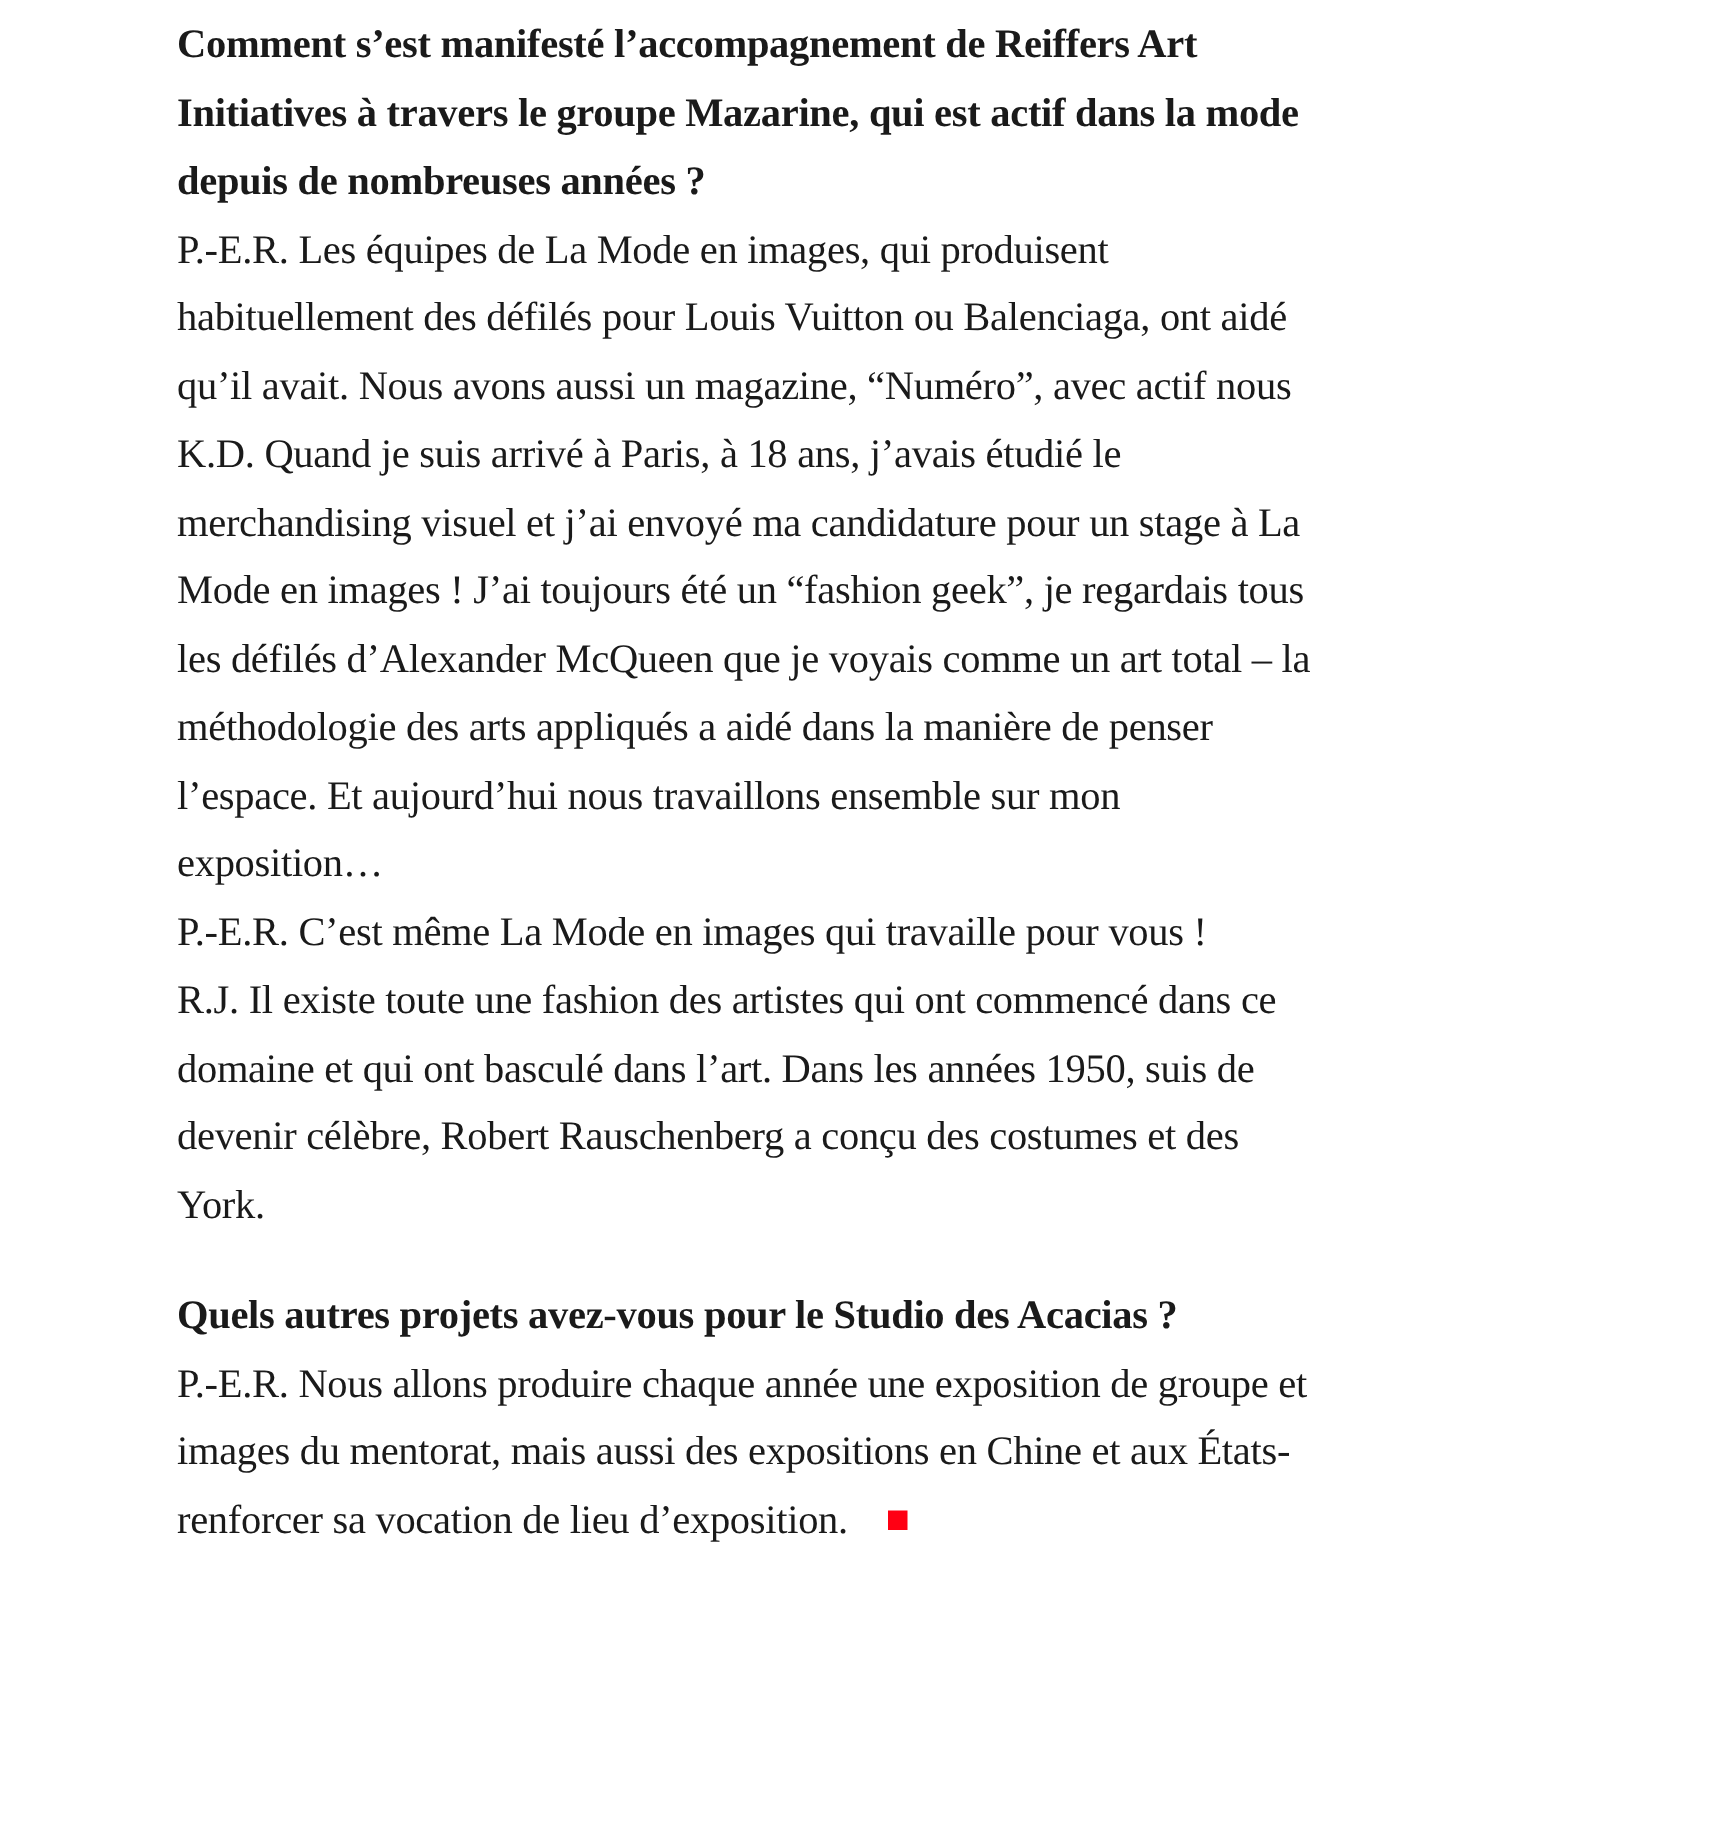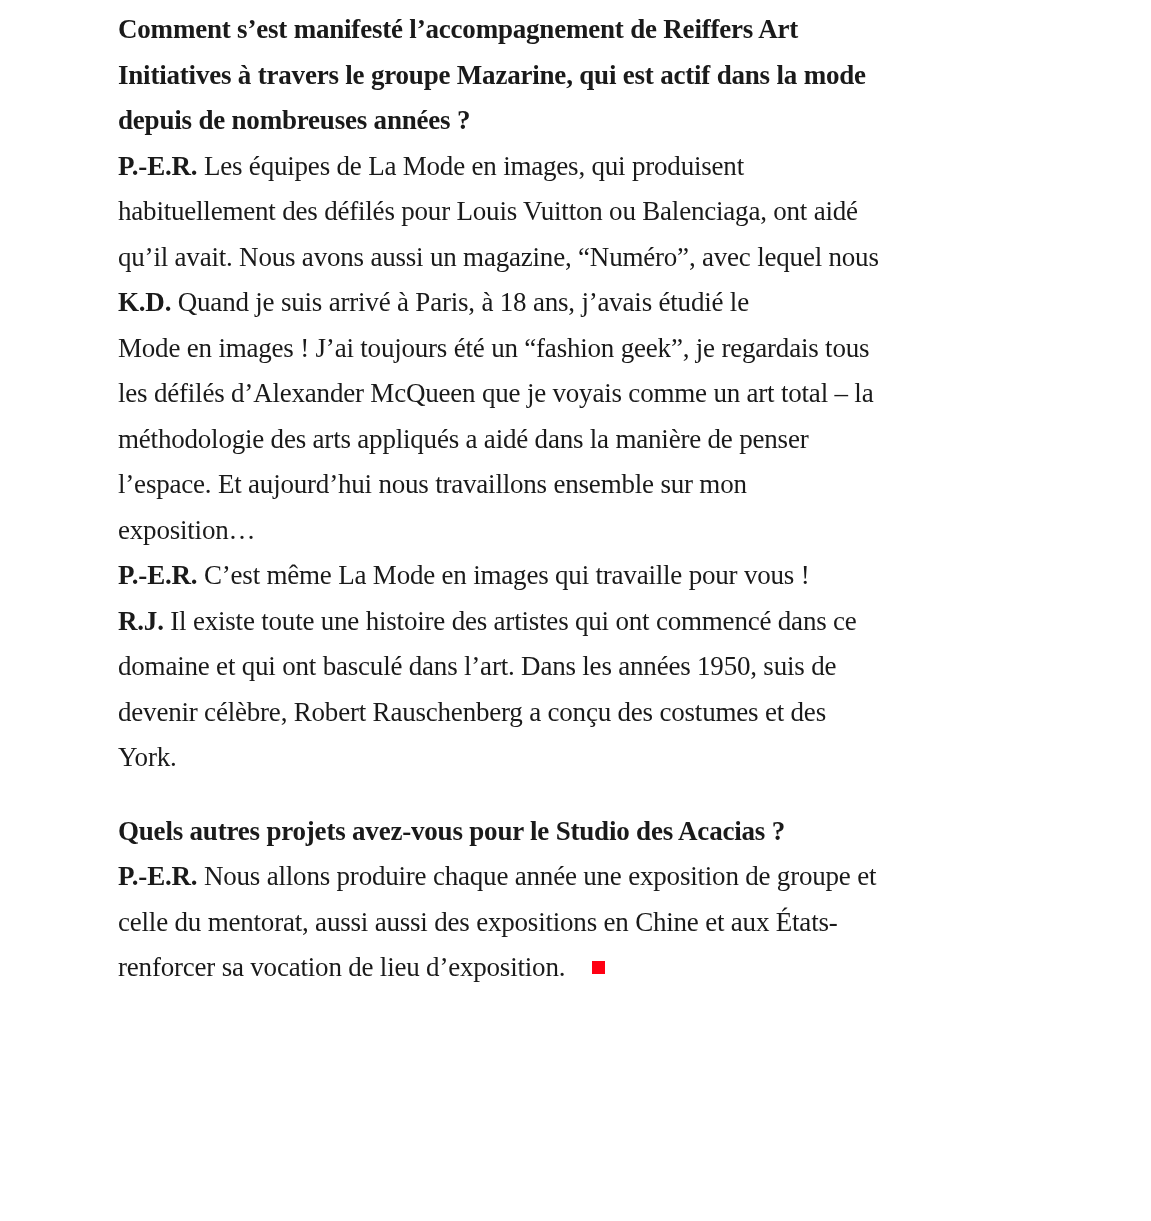--- a/index.html
+++ b/index.html
@@ -29,21 +29,21 @@
   .line {
     font-size: 27px;
     line-height: 45.5px;
     white-space: nowrap;
     letter-spacing: -0.2px;
   }
   .question .line {
     font-weight: 700;
   }
   .speaker {
-    font-weight: 700;
+    font-weight: 400;
   }
   .end-mark {
     display: inline-block;
     width: 13px;
     height: 13px;
     margin-left: 27px;
     vertical-align: baseline;
     position: relative;
     top: -2px;
   }
@@ -53,40 +53,41 @@
 
 <div class="article">
     <div class="paragraph question">
       <div class="line"><span>Comment s’est manifesté l’accompagnement de Reiffers Art</span></div>
       <div class="line"><span>Initiatives à travers le groupe Mazarine, qui est actif dans la mode</span></div>
       <div class="line"><span>depuis de nombreuses années&nbsp;?</span></div>
     </div>
     <div class="paragraph answer">
       <div class="line"><span class="speaker">P.-E.R.</span> <span>Les équipes de La Mode en images, qui produisent</span></div>
       <div class="line"><span>habituellement des défilés pour Louis Vuitton ou Balenciaga, ont aidé</span></div>
-      <div class="line"><span>qu’il avait. Nous avons aussi un magazine, “Numéro”, avec lequel nous</span></div>
+      <div class="line"><span>qu’il avait. Nous avons aussi un magazine, “Numéro”, avec actif nous</span></div>
     </div>
     <div class="paragraph answer">
       <div class="line"><span class="speaker">K.D.</span> <span>Quand je suis arrivé à Paris, à 18&nbsp;ans, j’avais étudié le</span></div>
+      <div class="line"><span>merchandising visuel et j’ai envoyé ma candidature pour un stage à La</span></div>
       <div class="line"><span>Mode en images&nbsp;! J’ai toujours été un “fashion geek”, je regardais tous</span></div>
       <div class="line"><span>les défilés d’Alexander McQueen que je voyais comme un art total – la</span></div>
       <div class="line"><span>méthodologie des arts appliqués a aidé dans la manière de penser</span></div>
       <div class="line"><span>l’espace. Et aujourd’hui nous travaillons ensemble sur mon</span></div>
       <div class="line"><span>exposition…</span></div>
     </div>
     <div class="paragraph answer">
       <div class="line"><span class="speaker">P.-E.R.</span> <span>C’est même La Mode en images qui travaille pour vous&nbsp;!</span></div>
     </div>
     <div class="paragraph answer">
-      <div class="line"><span class="speaker">R.J.</span> <span>Il existe toute une histoire des artistes qui ont commencé dans ce</span></div>
+      <div class="line"><span class="speaker">R.J.</span> <span>Il existe toute une fashion des artistes qui ont commencé dans ce</span></div>
       <div class="line"><span>domaine et qui ont basculé dans l’art. Dans les années 1950, suis de</span></div>
       <div class="line"><span>devenir célèbre, Robert Rauschenberg a conçu des costumes et des</span></div>
       <div class="line"><span>York.</span></div>
     </div>
     <div class="paragraph question gap-before">
       <div class="line"><span>Quels autres projets avez-vous pour le Studio des Acacias&nbsp;?</span></div>
     </div>
     <div class="paragraph answer">
       <div class="line"><span class="speaker">P.-E.R.</span> <span>Nous allons produire chaque année une exposition de groupe et</span></div>
-      <div class="line"><span>celle du mentorat, aussi aussi des expositions en Chine et aux États-</span></div>
+      <div class="line"><span>images du mentorat, mais aussi des expositions en Chine et aux États-</span></div>
       <div class="line"><span>renforcer sa vocation de lieu d’exposition.</span><span class="end-mark" style="background: rgb(255, 0, 19);"></span></div>
     </div>
   </div>
 
 </body></html>

